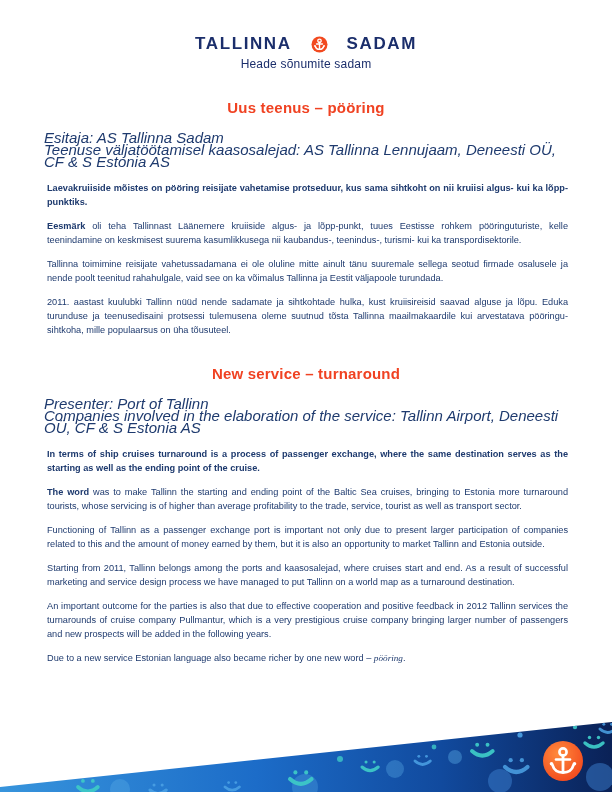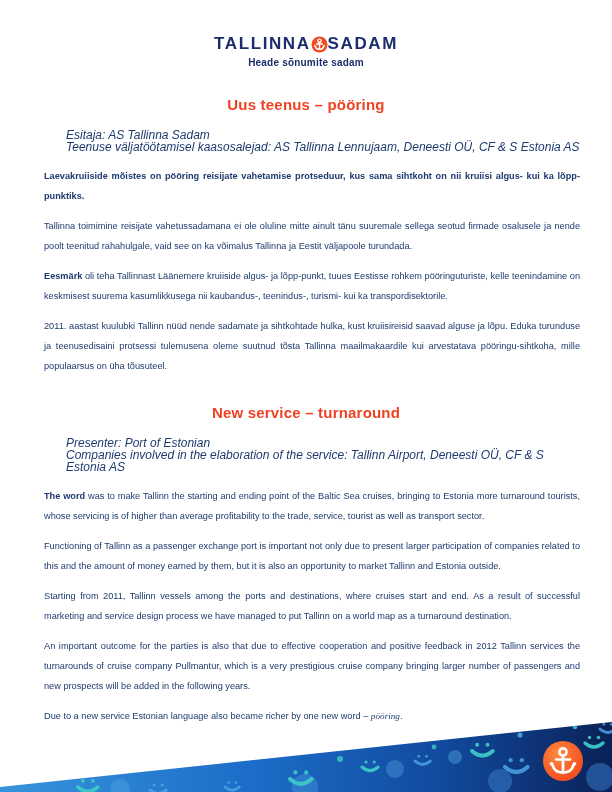--- a/index.html
+++ b/index.html
@@ -8,45 +8,45 @@
     background:#ffffff;
     font-family:"Liberation Sans","DejaVu Sans",sans-serif;
     position:relative;
     overflow:hidden;
   }
   .page{position:absolute;inset:0;}
 
   
   .header{padding-top:34px;text-align:center;}
   .logoline{
-    display:flex;align-items:center;justify-content:center;gap:0;
+    display:flex;align-items:center;justify-content:center;gap:19px;
     color:#1b2e6b;
   }
   .logoword{
     font-size:17px;font-weight:bold;letter-spacing:1.6px;
     color:#1b2e6b;
   }
   .logo-anchor{width:17px;height:17px;display:block;}
   .tagline{
-    margin-top:3px;font-size:10px;font-weight:bold;color:#1b2e6b;letter-spacing:.2px;
+    margin-top:3px;font-size:12px;font-weight:normal;color:#1b2e6b;letter-spacing:.2px;
   }
 
   
-  .content{padding:0 32px;color:#1e3a6e;}
+  .content{padding:0 44px;color:#1e3a6e;}
   .heading{
     text-align:center;color:#f04222;font-weight:bold;
     font-size:15px;letter-spacing:.2px;
     margin:28px 0 16px 0;
   }
   .heading.second{}
   .presenter{
-    font-style:italic;font-size:12px;line-height:12px;margin-bottom:13px;color:#1e3a6e;margin-left:34px;
+    font-style:italic;font-size:15px;line-height:12px;margin-bottom:13px;color:#1e3a6e;
   }
   .para{
-    font-size:9.2px;line-height:20px;margin:0 0 10px 12px;
+    font-size:9.2px;line-height:14px;margin:0 0 10px 3px;
     text-align:justify;color:#1e3a6e;
   }
   .para .lead{font-weight:bold;}
   .para.bold-all{font-weight:bold;}
   .para i{font-style:italic;font-family:Liberation Serif, serif;}
 
   
   .footer-art{position:absolute;left:0;bottom:0;width:612px;height:75px;}
 </style>
 </head>
@@ -73,34 +73,35 @@
 
   <div class="content">
 
     <div>
       <div class="heading">Uus teenus – pööring</div>
       <div class="presenter">
         <div>Esitaja: AS Tallinna Sadam</div>
         <div>Teenuse väljatöötamisel kaasosalejad: AS Tallinna Lennujaam, Deneesti OÜ, CF &amp; S Estonia AS</div>
       </div>
       <p class="para bold-all"><span class="lead"></span><span>Laevakruiiside mõistes on pööring reisijate vahetamise protseduur, kus sama sihtkoht on nii kruiisi algus- kui ka lõpp-punktiks.</span></p>
+      <p class="para"><span class="lead">Eesmärk</span><span> oli teha Tallinnast Läänemere kruiiside algus- ja lõpp-punkt, tuues Eestisse rohkem pööringuturiste, kelle teenindamine on keskmisest suurema kasumlikkusega nii kaubandus-, teenindus-, turismi- kui ka transpordisektorile.</span></p>
       <p class="para"><span class="lead"></span><span>Tallinna toimimine reisijate vahetussadamana ei ole oluline mitte ainult tänu suuremale sellega seotud firmade osalusele ja nende poolt teenitud rahahulgale, vaid see on ka võimalus Tallinna ja Eestit väljapoole turundada.</span></p>
-      <p class="para"><span class="lead">Eesmärk</span><span> oli teha Tallinnast Läänemere kruiiside algus- ja lõpp-punkt, tuues Eestisse rohkem pööringuturiste, kelle teenindamine on keskmisest suurema kasumlikkusega nii kaubandus-, teenindus-, turismi- kui ka transpordisektorile.</span></p>
       <p class="para"><span class="lead"></span><span>2011. aastast kuulubki Tallinn nüüd nende sadamate ja sihtkohtade hulka, kust kruiisireisid saavad alguse ja lõpu. Eduka turunduse ja teenusedisaini protsessi tulemusena oleme suutnud tõsta Tallinna maailmakaardile kui arvestatava pööringu-sihtkoha, mille populaarsus on üha tõusuteel.</span></p>
     </div>
 
     <div>
       <div class="heading second">New service – turnaround</div>
       <div class="presenter">
-        <div>Presenter: Port of Estonian</div>
+        <div>Presenter: Port of Tallinn</div>
         <div>Companies involved in the elaboration of the service: Tallinn Airport, Deneesti OÜ, CF &amp; S Estonia AS</div>
       </div>
+      <p class="para bold-all"><span class="lead"></span><span>In terms of ship cruises turnaround is a process of passenger exchange, where the same destination serves as the starting as well as the ending point of the cruise.</span></p>
       <p class="para"><span class="lead">The word</span><span> was to make Tallinn the starting and ending point of the Baltic Sea cruises, bringing to Estonia more turnaround tourists, whose servicing is of higher than average profitability to the trade, service, tourist as well as transport sector.</span></p>
       <p class="para"><span class="lead"></span><span>Functioning of Tallinn as a passenger exchange port is important not only due to present larger participation of companies related to this and the amount of money earned by them, but it is also an opportunity to market Tallinn and Estonia outside.</span></p>
-      <p class="para"><span class="lead"></span><span>Starting from 2011, Tallinn vessels among the ports and destinations, where cruises start and end. As a result of successful marketing and service design process we have managed to put Tallinn on a world map as a turnaround destination.</span></p>
+      <p class="para"><span class="lead"></span><span>Starting from 2011, Tallinn belongs among the ports and kaasosalejad, where cruises start and end. As a result of successful marketing and service design process we have managed to put Tallinn on a world map as a turnaround destination.</span></p>
       <p class="para"><span class="lead"></span><span>An important outcome for the parties is also that due to effective cooperation and positive feedback in 2012 Tallinn services the turnarounds of cruise company Pullmantur, which is a very prestigious cruise company bringing larger number of passengers and new prospects will be added in the following years.</span></p>
       <p class="para"><span class="lead"></span><span>Due to a new service Estonian language also became richer by one new word – </span><i>pööring</i><span>.</span></p>
     </div>
   </div>
 
   <svg class="footer-art" viewBox="0 0 612 75">
     <defs>
       <linearGradient id="bandGrad" x1="0" y1="0" x2="1" y2="0">
         <stop offset="0" stop-color="#3794dc"></stop>
         <stop offset="0.42" stop-color="#1c6cc8"></stop>

